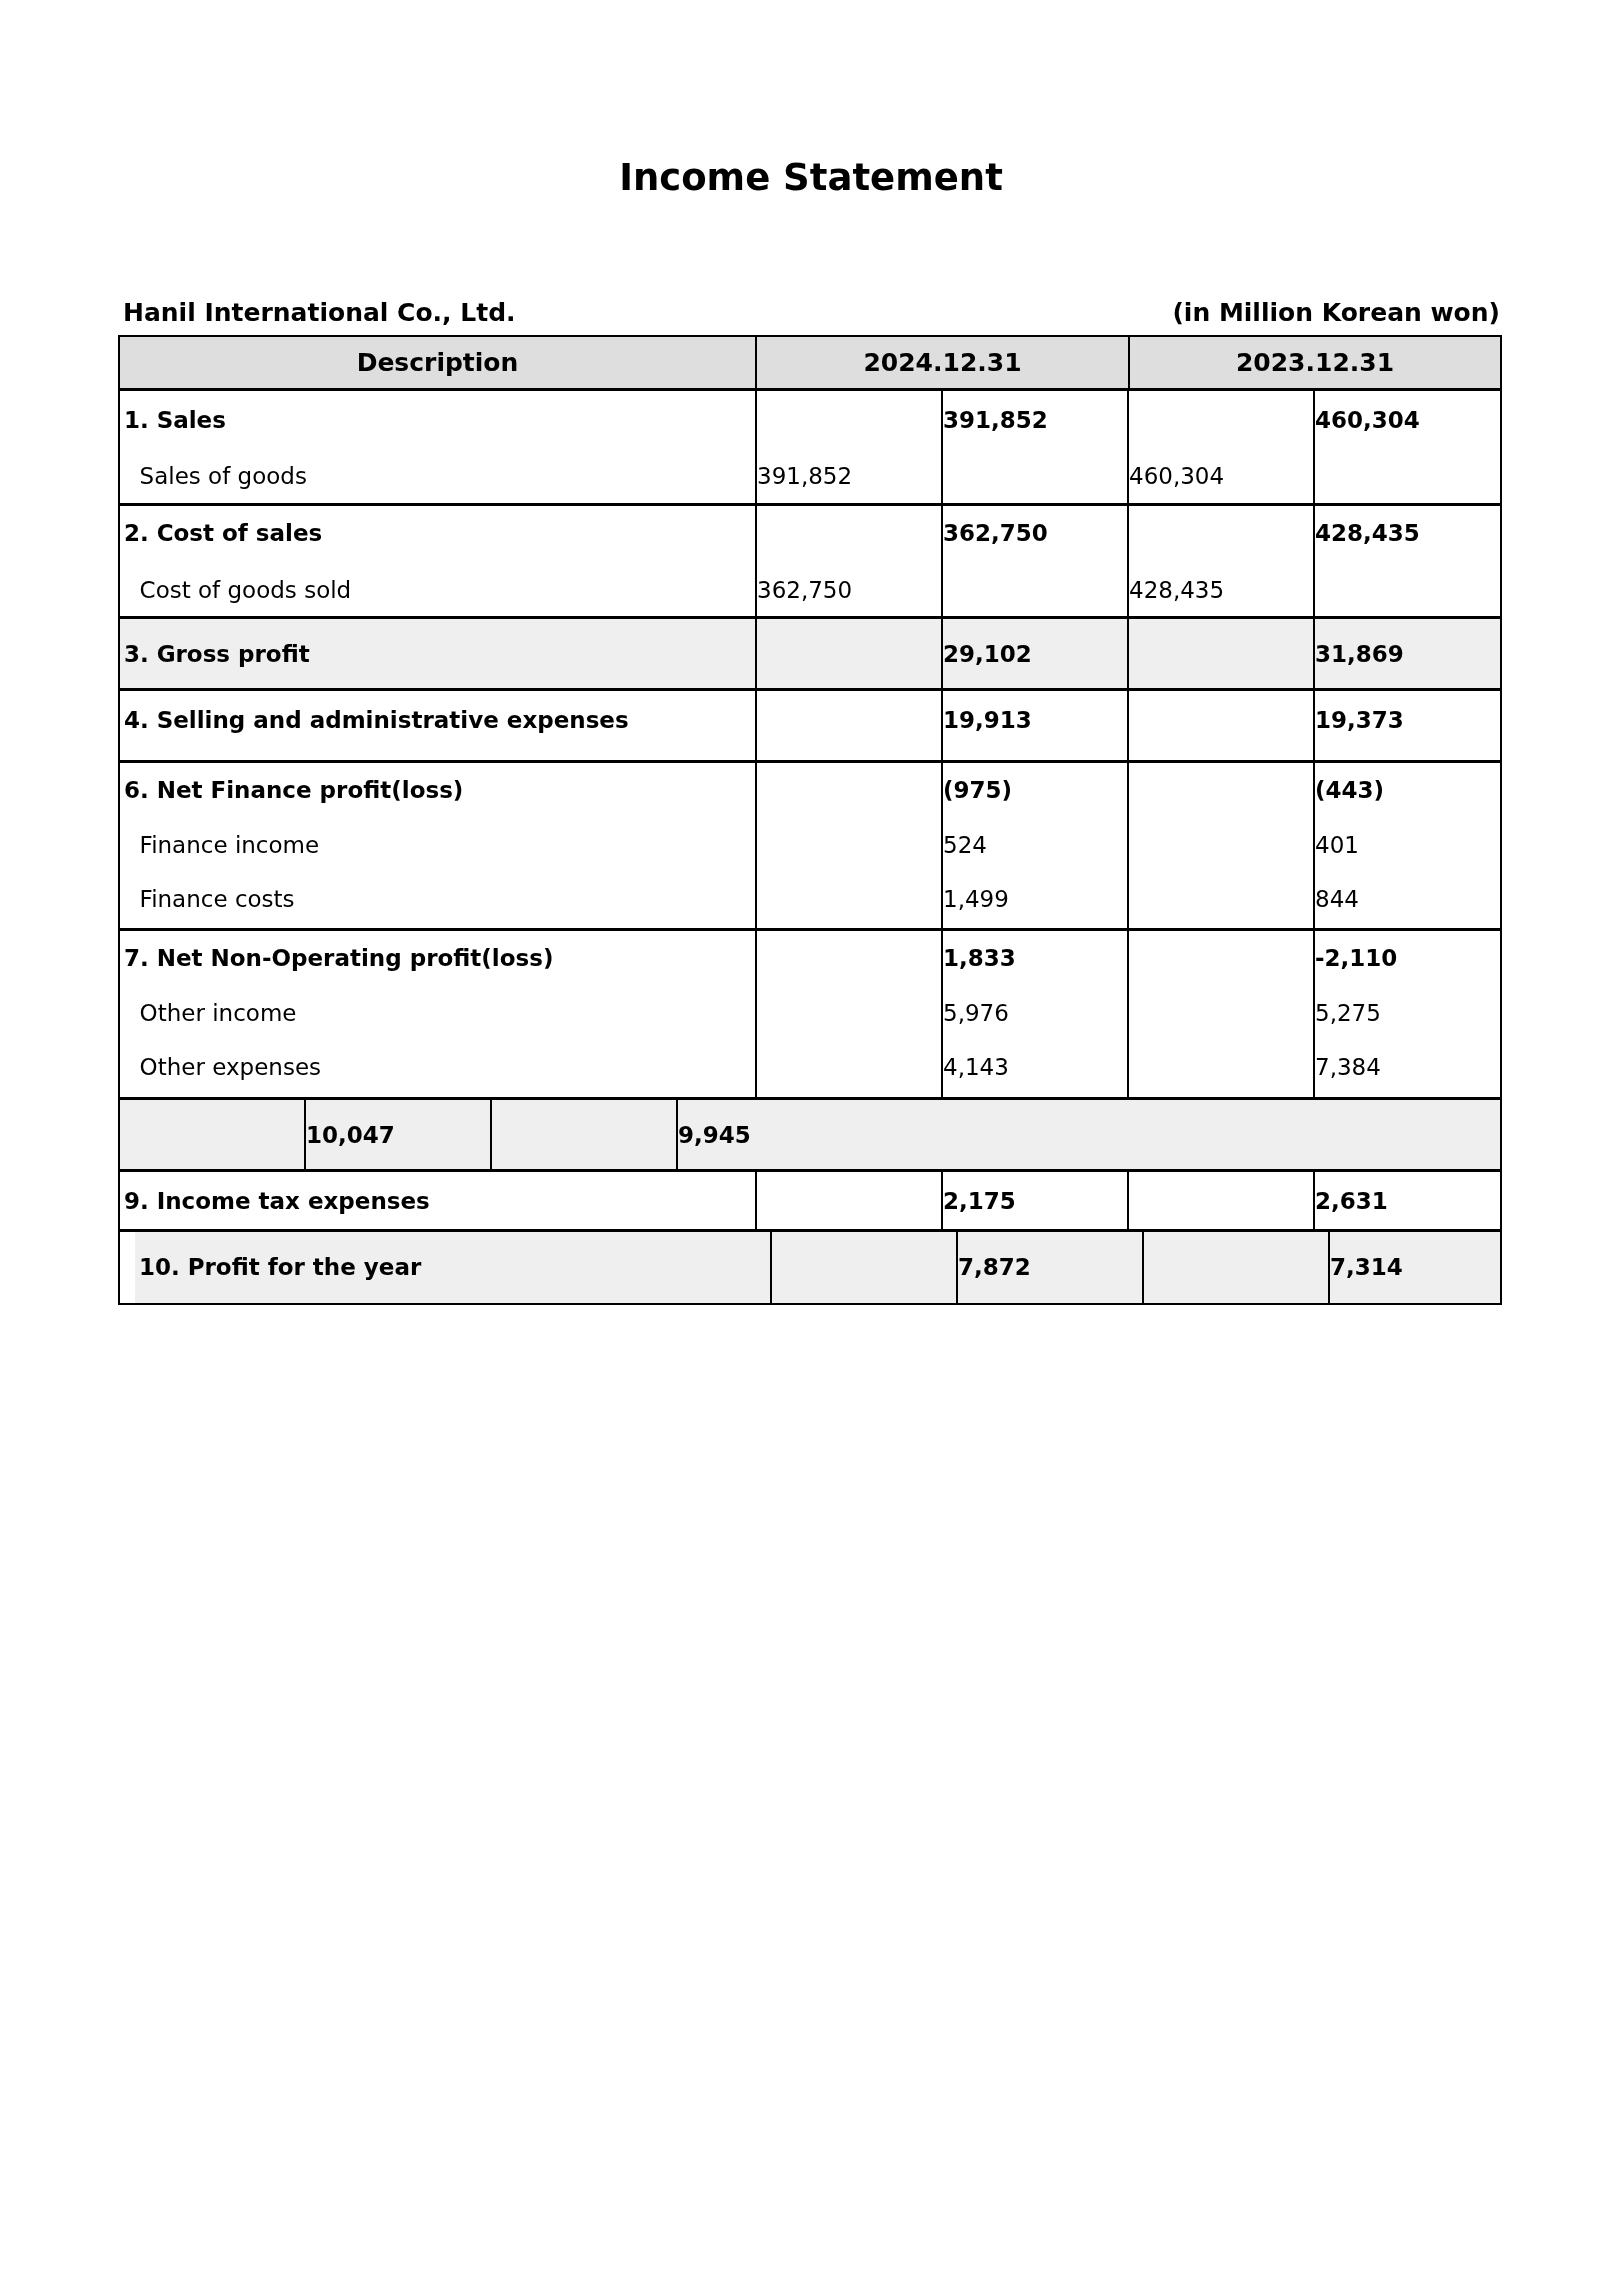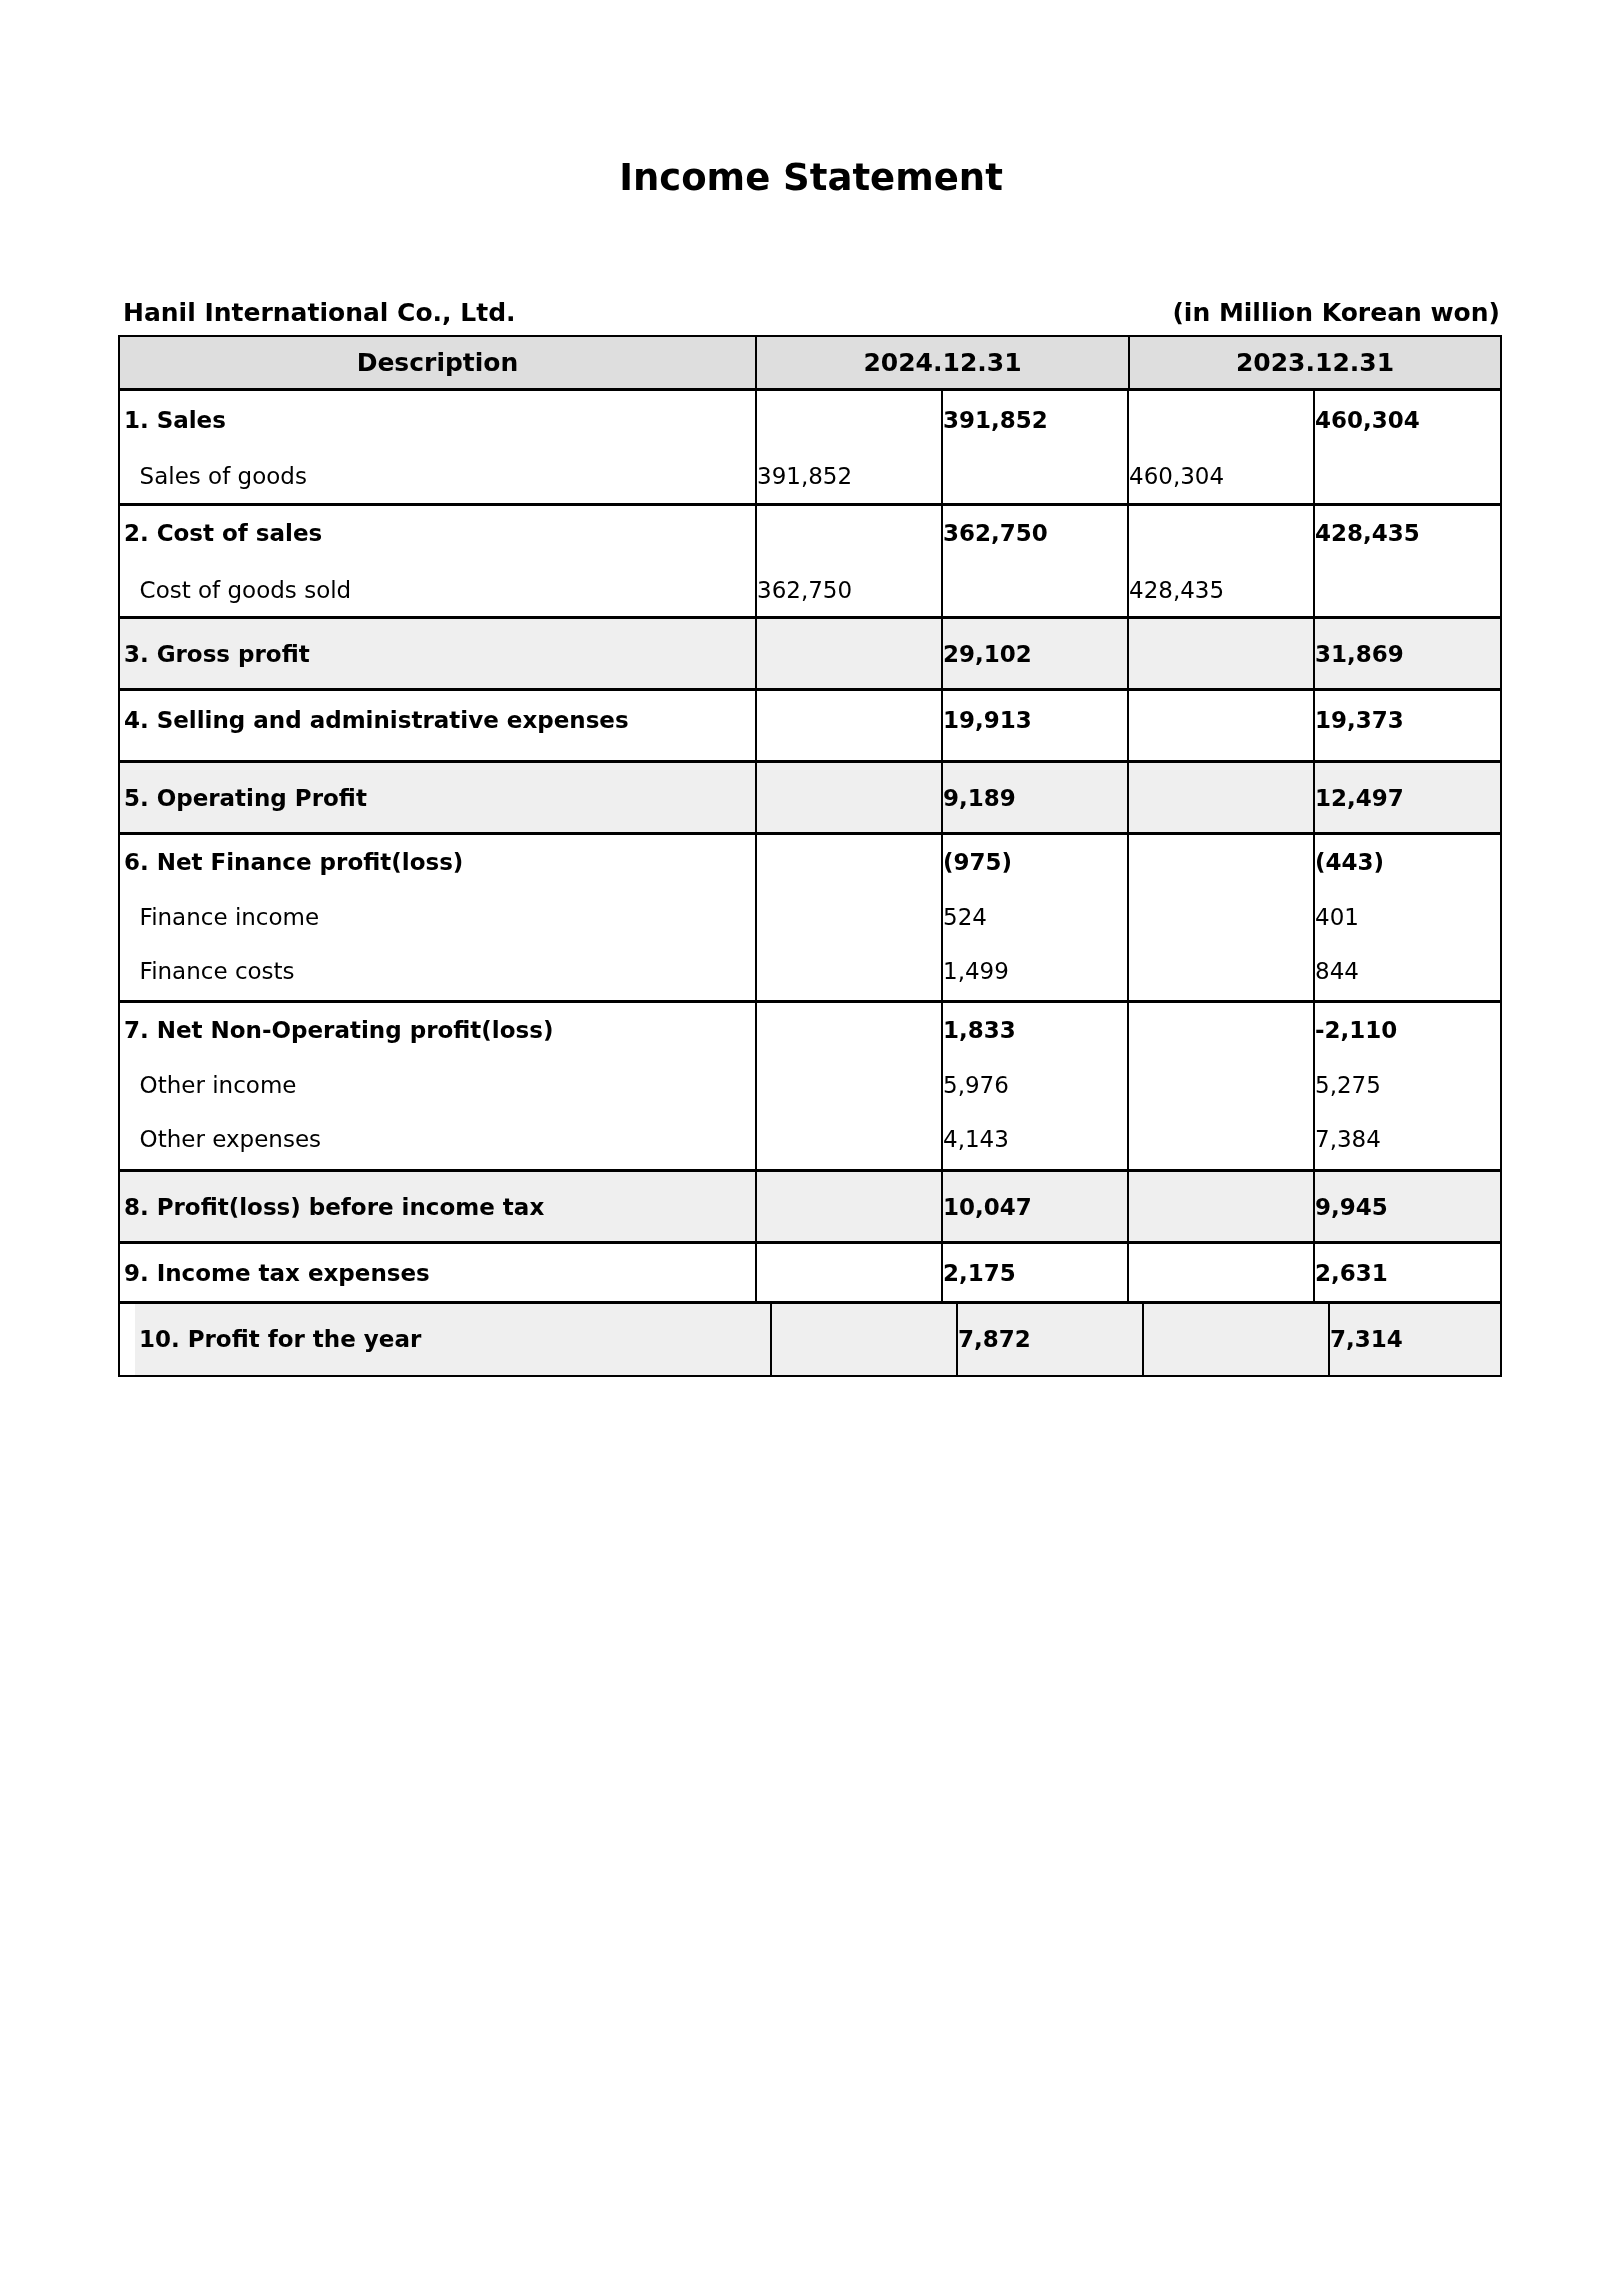--- a/index.html
+++ b/index.html
@@ -102,33 +102,20 @@
     <div class="cell c-num"></div>
     <div class="cell c-num">
         <div class="line b" style="top:15.7px">19,913</div>
       </div>
     <div class="cell c-num"></div>
     <div class="cell c-num last">
         <div class="line b" style="top:15.7px">19,373</div>
       </div>
   </div>
 
-  <div class="row shaded" style="height:72px">
-    <div class="cell c-desc">
-        <div class="line b" style="top:21.6px">5. Operating Profit</div>
-      </div>
-    <div class="cell c-num"></div>
-    <div class="cell c-num">
-        <div class="line b" style="top:21.6px">9,189</div>
-      </div>
-    <div class="cell c-num"></div>
-    <div class="cell c-num last">
-        <div class="line b" style="top:21.6px">12,497</div>
-      </div>
-  </div>
 
   <div class="row" style="height:168px">
     <div class="cell c-desc">
       <div class="line b" style="top:14.4px">6. Net Finance profit(loss)</div>
       <div class="line sub" style="top:69px">Finance income</div>
       <div class="line sub" style="top:123px">Finance costs</div>
     </div>
     <div class="cell c-num"></div>
     <div class="cell c-num">
       <div class="line b" style="top:14.4px">(975)</div>
@@ -157,23 +144,20 @@
     </div>
     <div class="cell c-num"></div>
     <div class="cell c-num last">
       <div class="line b" style="top:14.4px">-2,110</div>
       <div class="line" style="top:69px">5,275</div>
       <div class="line" style="top:123px">7,384</div>
     </div>
   </div>
 
   <div class="row shaded" style="height:72px">
-    <div class="cell c-desc">
-        <div class="line b" style="top:21.6px">8. Profit(loss) before income tax</div>
-      </div>
     <div class="cell c-num"></div>
     <div class="cell c-num">
         <div class="line b" style="top:21.6px">10,047</div>
       </div>
     <div class="cell c-num"></div>
     <div class="cell c-num last">
         <div class="line b" style="top:21.6px">9,945</div>
       </div>
   </div>
 

